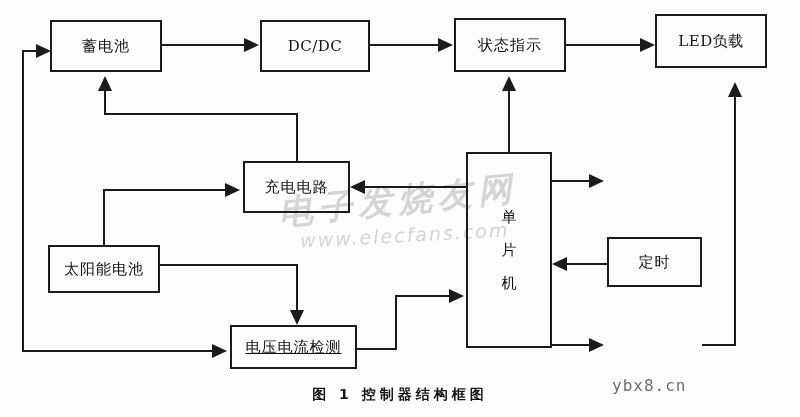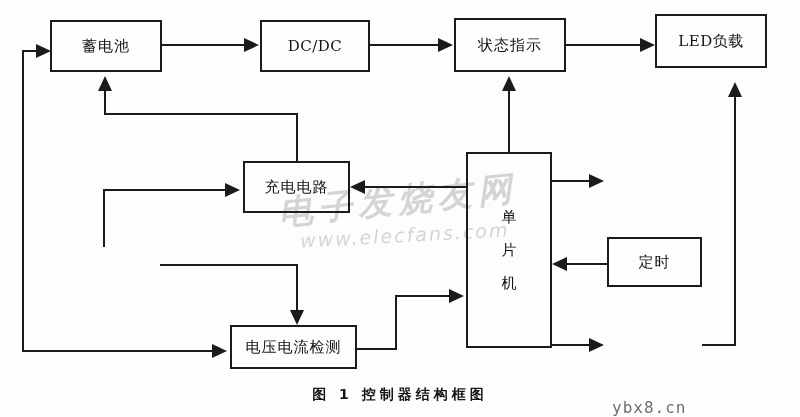--- a/index.html
+++ b/index.html
@@ -105,21 +105,21 @@
   }
   #wm-url {
     left: 300px;
     top: 224px;
     font-size: 19px;
     letter-spacing: 2px;
     transform: rotate(-3deg);
   }
   #wm-ybx {
     left: 612px;
-    top: 398px;
+    top: 376px;
     font-size: 16px;
     color: rgba(60,60,60,0.75);
     font-style: normal;
     font-family: "DejaVu Sans Mono", "Liberation Mono", monospace;
     letter-spacing: 1px;
   }
 </style>
 </head>
 <body>
 
@@ -194,22 +194,25 @@
   </div>
 
   <div class="box latin" style="left:655px; top:14px; width:112px; height:54px;">
     <span>LED负载</span>
   </div>
 
   <div class="box" style="left:243px; top:161px; width:107px; height:52px;">
     <span>充电电路</span>
   </div>
 
-
-  <div class="box" style="left:230px; top:325px; width:127px; height:44px;">
+  <div class="box" style="left:48px; top:245px; width:112px; height:48px;">
+    <span>太阳能电池</span>
+  </div>
+
+  <div class="box" style="left:230px; top:325px; width:127px; height:44px;text-decoration:underline;">
     <span>电压电流检测</span>
   </div>
 
   <div class="box vertical" style="left:466px; top:152px; width:86px; height:196px;">
     <span>单</span>
     <span>片</span>
     <span>机</span>
   </div>
 
 

